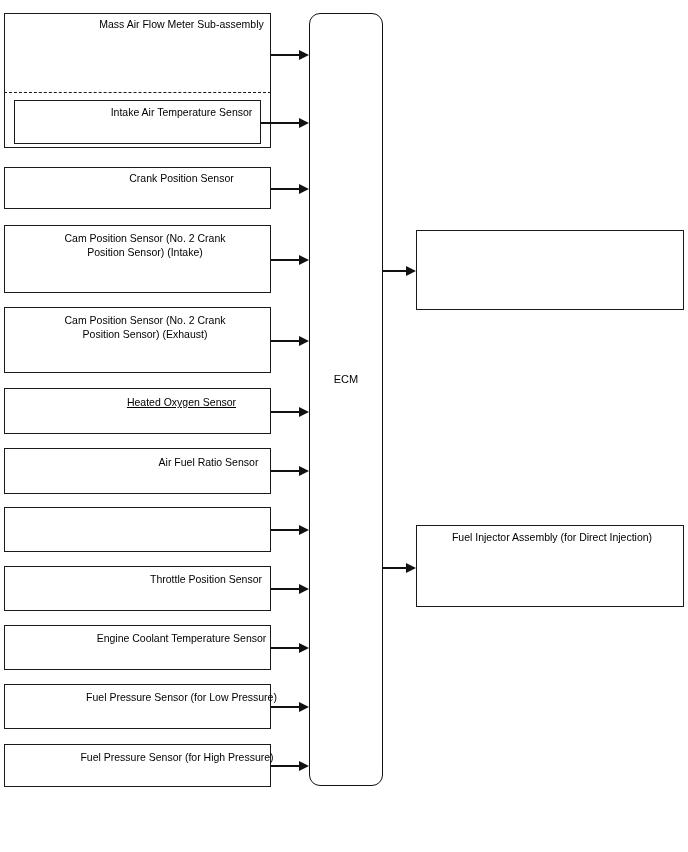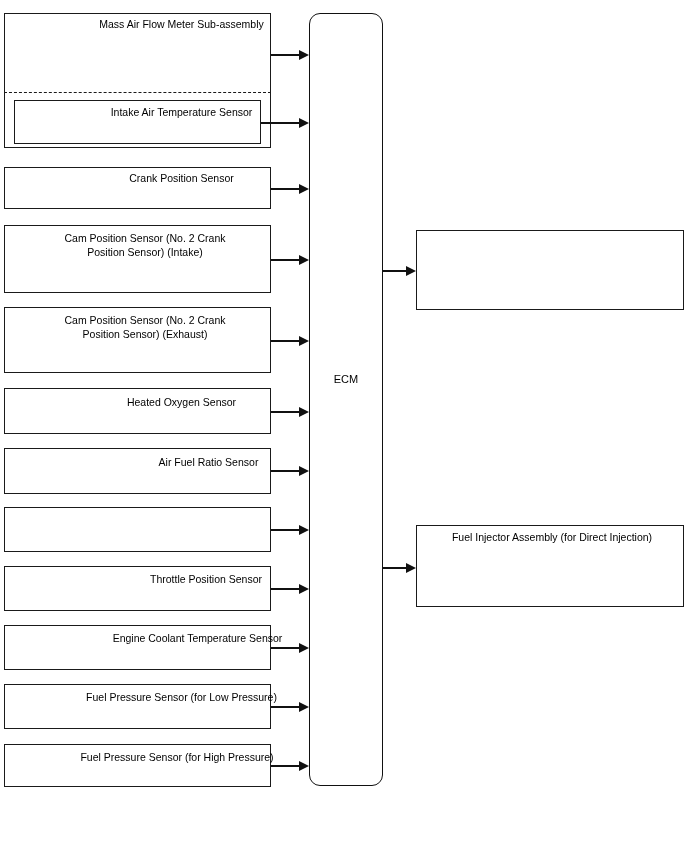--- a/index.html
+++ b/index.html
@@ -118,21 +118,21 @@
       <div class="arrow-head" style="left: 28px;"></div>
     </div>
     <div class="box" style="left: 4px; top: 307px; width: 267px; height: 66px;"></div>
     <div class="box-label label-left" style="left: 25px; width: 240px; top: 313px;">Cam Position Sensor (No. 2 Crank
 Position Sensor) (Exhaust)</div>
     <div class="arrow" style="left: 271px; top: 340px; width: 38px;">
       <div class="arrow-line" style="width: 29px;"></div>
       <div class="arrow-head" style="left: 28px;"></div>
     </div>
     <div class="box" style="left: 4px; top: 388px; width: 267px; height: 46px;"></div>
-    <div class="box-label label-center" style="left: 4px; width: 267px; top: 395px;">Heated Oxygen Sensor</div>
+    <div class="box-label label-center" style="left: 4px; width: 267px; top: 395px; text-decoration: underline;">Heated Oxygen Sensor</div>
     <div class="arrow" style="left: 271px; top: 411px; width: 38px;">
       <div class="arrow-line" style="width: 29px;"></div>
       <div class="arrow-head" style="left: 28px;"></div>
     </div>
     <div class="box" style="left: 4px; top: 448px; width: 267px; height: 46px;"></div>
     <div class="box-label label-center" style="left: 4px; width: 321px; top: 455px;">Air Fuel Ratio Sensor</div>
     <div class="arrow" style="left: 271px; top: 470px; width: 38px;">
       <div class="arrow-line" style="width: 29px;"></div>
       <div class="arrow-head" style="left: 28px;"></div>
     </div>
@@ -141,21 +141,21 @@
       <div class="arrow-line" style="width: 29px;"></div>
       <div class="arrow-head" style="left: 28px;"></div>
     </div>
     <div class="box" style="left: 4px; top: 566px; width: 267px; height: 45px;"></div>
     <div class="box-label label-center" style="left: 4px; width: 316px; top: 572px;">Throttle Position Sensor</div>
     <div class="arrow" style="left: 271px; top: 588px; width: 38px;">
       <div class="arrow-line" style="width: 29px;"></div>
       <div class="arrow-head" style="left: 28px;"></div>
     </div>
     <div class="box" style="left: 4px; top: 625px; width: 267px; height: 45px;"></div>
-    <div class="box-label label-center" style="left: 20px; width: 267px; top: 631px;">Engine Coolant Temperature Sensor</div>
+    <div class="box-label label-center" style="left: 4px; width: 267px; top: 631px;">Engine Coolant Temperature Sensor</div>
     <div class="arrow" style="left: 271px; top: 647px; width: 38px;">
       <div class="arrow-line" style="width: 29px;"></div>
       <div class="arrow-head" style="left: 28px;"></div>
     </div>
     <div class="box" style="left: 4px; top: 684px; width: 267px; height: 45px;"></div>
     <div class="box-label label-center" style="left: 4px; width: 267px; top: 690px;">Fuel Pressure Sensor (for Low Pressure)</div>
     <div class="arrow" style="left: 271px; top: 706px; width: 38px;">
       <div class="arrow-line" style="width: 29px;"></div>
       <div class="arrow-head" style="left: 28px;"></div>
     </div>

